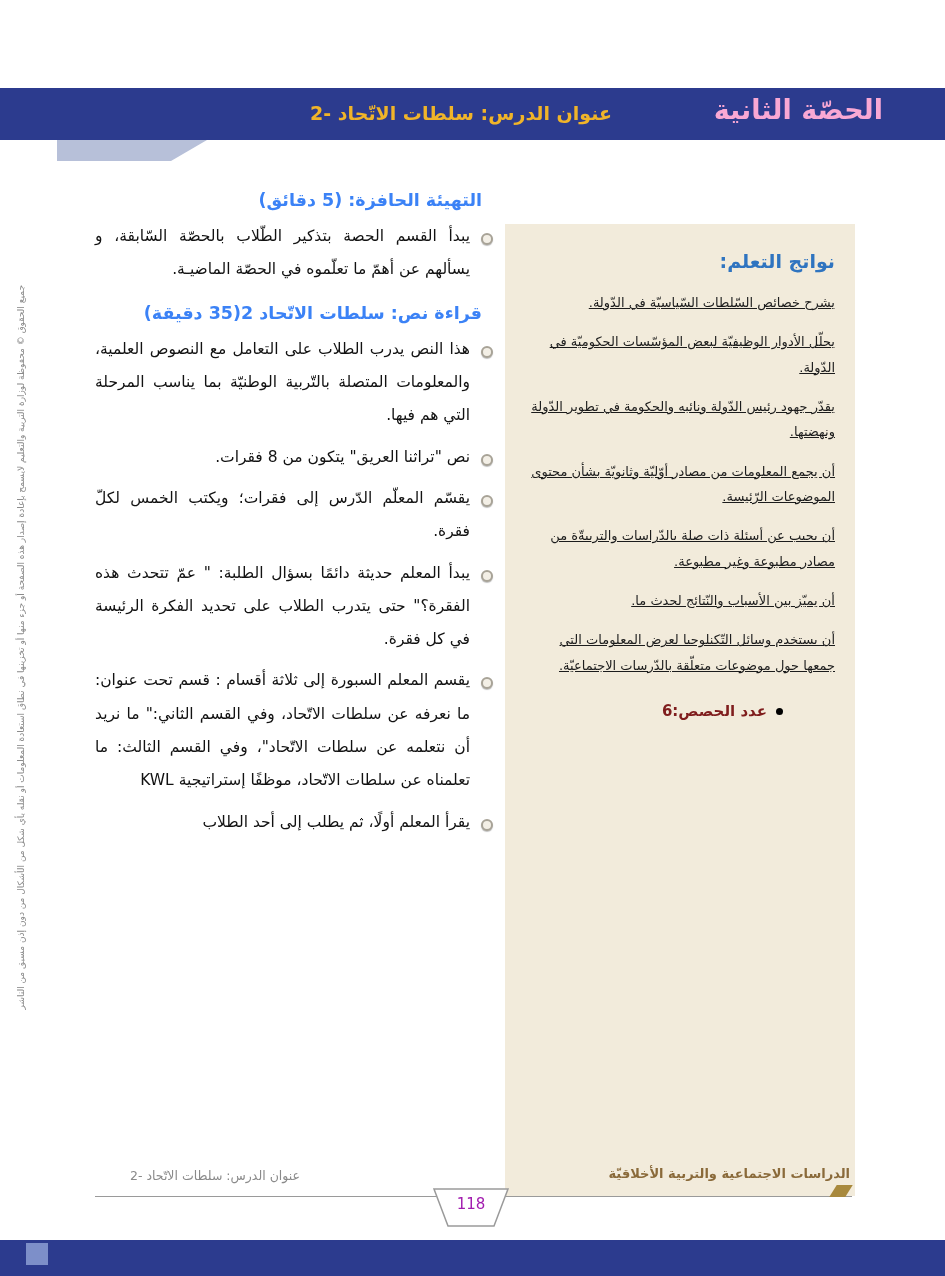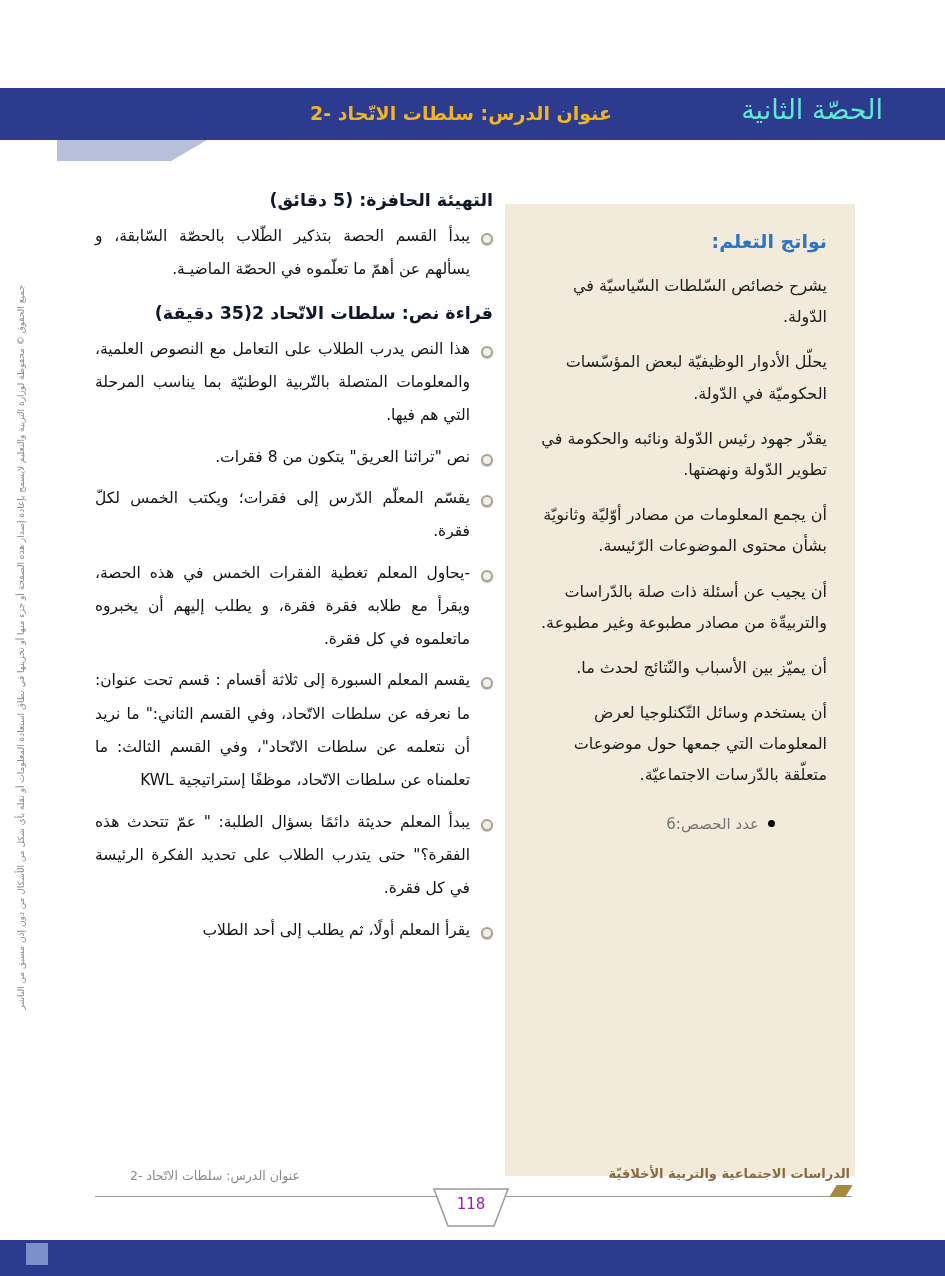--- a/index.html
+++ b/index.html
@@ -12,68 +12,68 @@
     font-family:"DejaVu Sans", sans-serif;
   }
 
   
   .header-band{
     position:absolute;left:0;top:88px;width:945px;height:52px;
     background:#2c3b8e;
   }
   .session-title{
     position:absolute;right:62px;top:6px;
-    color:#5eead4;font-size:27px;font-weight:normal;
+    color:#f9a8d4;font-size:27px;font-weight:bold;
     direction:rtl;
   }
   .lesson-title{
     position:absolute;right:333px;top:14px;
     color:#f0b429;font-size:19px;font-weight:bold;
     direction:rtl;
   }
   .header-ribbon{
     position:absolute;left:57px;top:140px;width:150px;height:21px;
     background:#b7c0d9;
     clip-path:polygon(0 0,100% 0,76% 100%,0 100%);
   }
 
   
   .outcomes-panel{
-    position:absolute;left:505px;top:204px;width:350px;height:972px;
+    position:absolute;left:505px;top:224px;width:350px;height:972px;
     background:#f2ebdb;
     box-sizing:border-box;
-    padding:26px 28px;
+    padding:26px 20px;
     direction:rtl;
   }
   .outcomes-title{
     color:#2f74c0;font-size:19px;font-weight:bold;
     margin:0 0 18px 0;text-align:right;
   }
   .outcome-item{
-    font-size:16px;line-height:1.95;color:#1c1c1c;
-    text-align:right;margin:0 0 14px 0;
+    font-size:13px;line-height:1.95;color:#1c1c1c;
+    text-align:right;margin:0 0 14px 0;text-decoration:underline;
   }
   .sessions-count-row{
     display:flex;align-items:center;gap:9px;
     margin-top:24px;padding-right:52px;
-    font-size:15px;font-weight:normal;color:#737373;
+    font-size:15px;font-weight:bold;color:#7f1d1d;
   }
   .sessions-dot{
     width:7px;height:7px;border-radius:50%;background:#000;
     flex:0 0 auto;
   }
 
   
   .main-col{
     position:absolute;left:95px;top:190px;width:398px;
     direction:rtl;
   }
   .section-heading{
-    color:#0f172a;font-size:17.5px;font-weight:bold;
-    margin:16px 0 10px 0;text-align:right;
+    color:#3b82f6;font-size:17.5px;font-weight:bold;
+    margin:16px 11px 10px 0;text-align:right;
   }
   .section-heading.first{margin-top:0;}
   .bullet-item{
     display:flex;gap:11px;margin:0 0 8px 0;
   }
   .ring{
     flex:0 0 auto;
     width:8px;height:8px;margin-top:13px;
     border:2px solid #a8a397;border-radius:50%;
     background:#f3efe6;
@@ -172,29 +172,25 @@
     <div class="bullet-item">
       <span class="ring"></span>
       <p class="bullet-text">نص "تراثنا العريق" يتكون من 8 فقرات.</p>
     </div>
     <div class="bullet-item">
       <span class="ring"></span>
       <p class="bullet-text">يقسّم المعلّم الدّرس إلى فقرات؛ ويكتب الخمس لكلّ فقرة.</p>
     </div>
     <div class="bullet-item">
       <span class="ring"></span>
-      <p class="bullet-text">-يحاول المعلم تغطية الفقرات الخمس في هذه الحصة، ويقرأ مع طلابه فقرة فقرة، و يطلب إليهم أن يخبروه ماتعلموه في كل فقرة.</p>
+      <p class="bullet-text">يبدأ المعلم حديثة دائمًا بسؤال الطلبة: " عمّ تتحدث هذه الفقرة؟" حتى يتدرب الطلاب على تحديد الفكرة الرئيسة في كل فقرة.</p>
     </div>
     <div class="bullet-item">
       <span class="ring"></span>
       <p class="bullet-text">يقسم المعلم السبورة إلى ثلاثة أقسام : قسم تحت عنوان: ما نعرفه عن سلطات الاتّحاد، وفي القسم الثاني:" ما نريد أن نتعلمه عن سلطات الاتّحاد"، وفي القسم الثالث: ما تعلمناه عن سلطات الاتّحاد، موظفًا إستراتيجية KWL</p>
-    </div>
-    <div class="bullet-item">
-      <span class="ring"></span>
-      <p class="bullet-text">يبدأ المعلم حديثة دائمًا بسؤال الطلبة: " عمّ تتحدث هذه الفقرة؟" حتى يتدرب الطلاب على تحديد الفكرة الرئيسة في كل فقرة.</p>
     </div>
     <div class="bullet-item">
       <span class="ring"></span>
       <p class="bullet-text">يقرأ المعلم أولًا، ثم يطلب إلى أحد الطلاب</p>
     </div>
 
   </div>
 
   <div class="copyright-vertical">جميع الحقوق © محفوظة لوزارة التربية والتعليم لايسمح بإعادة إصدار هذه الصفحة أو جزء منها أو تخزينها في نطاق استعادة المعلومات أو نقله بأي شكل من الأشكال من دون إذن مسبق من الناشر</div>
 

